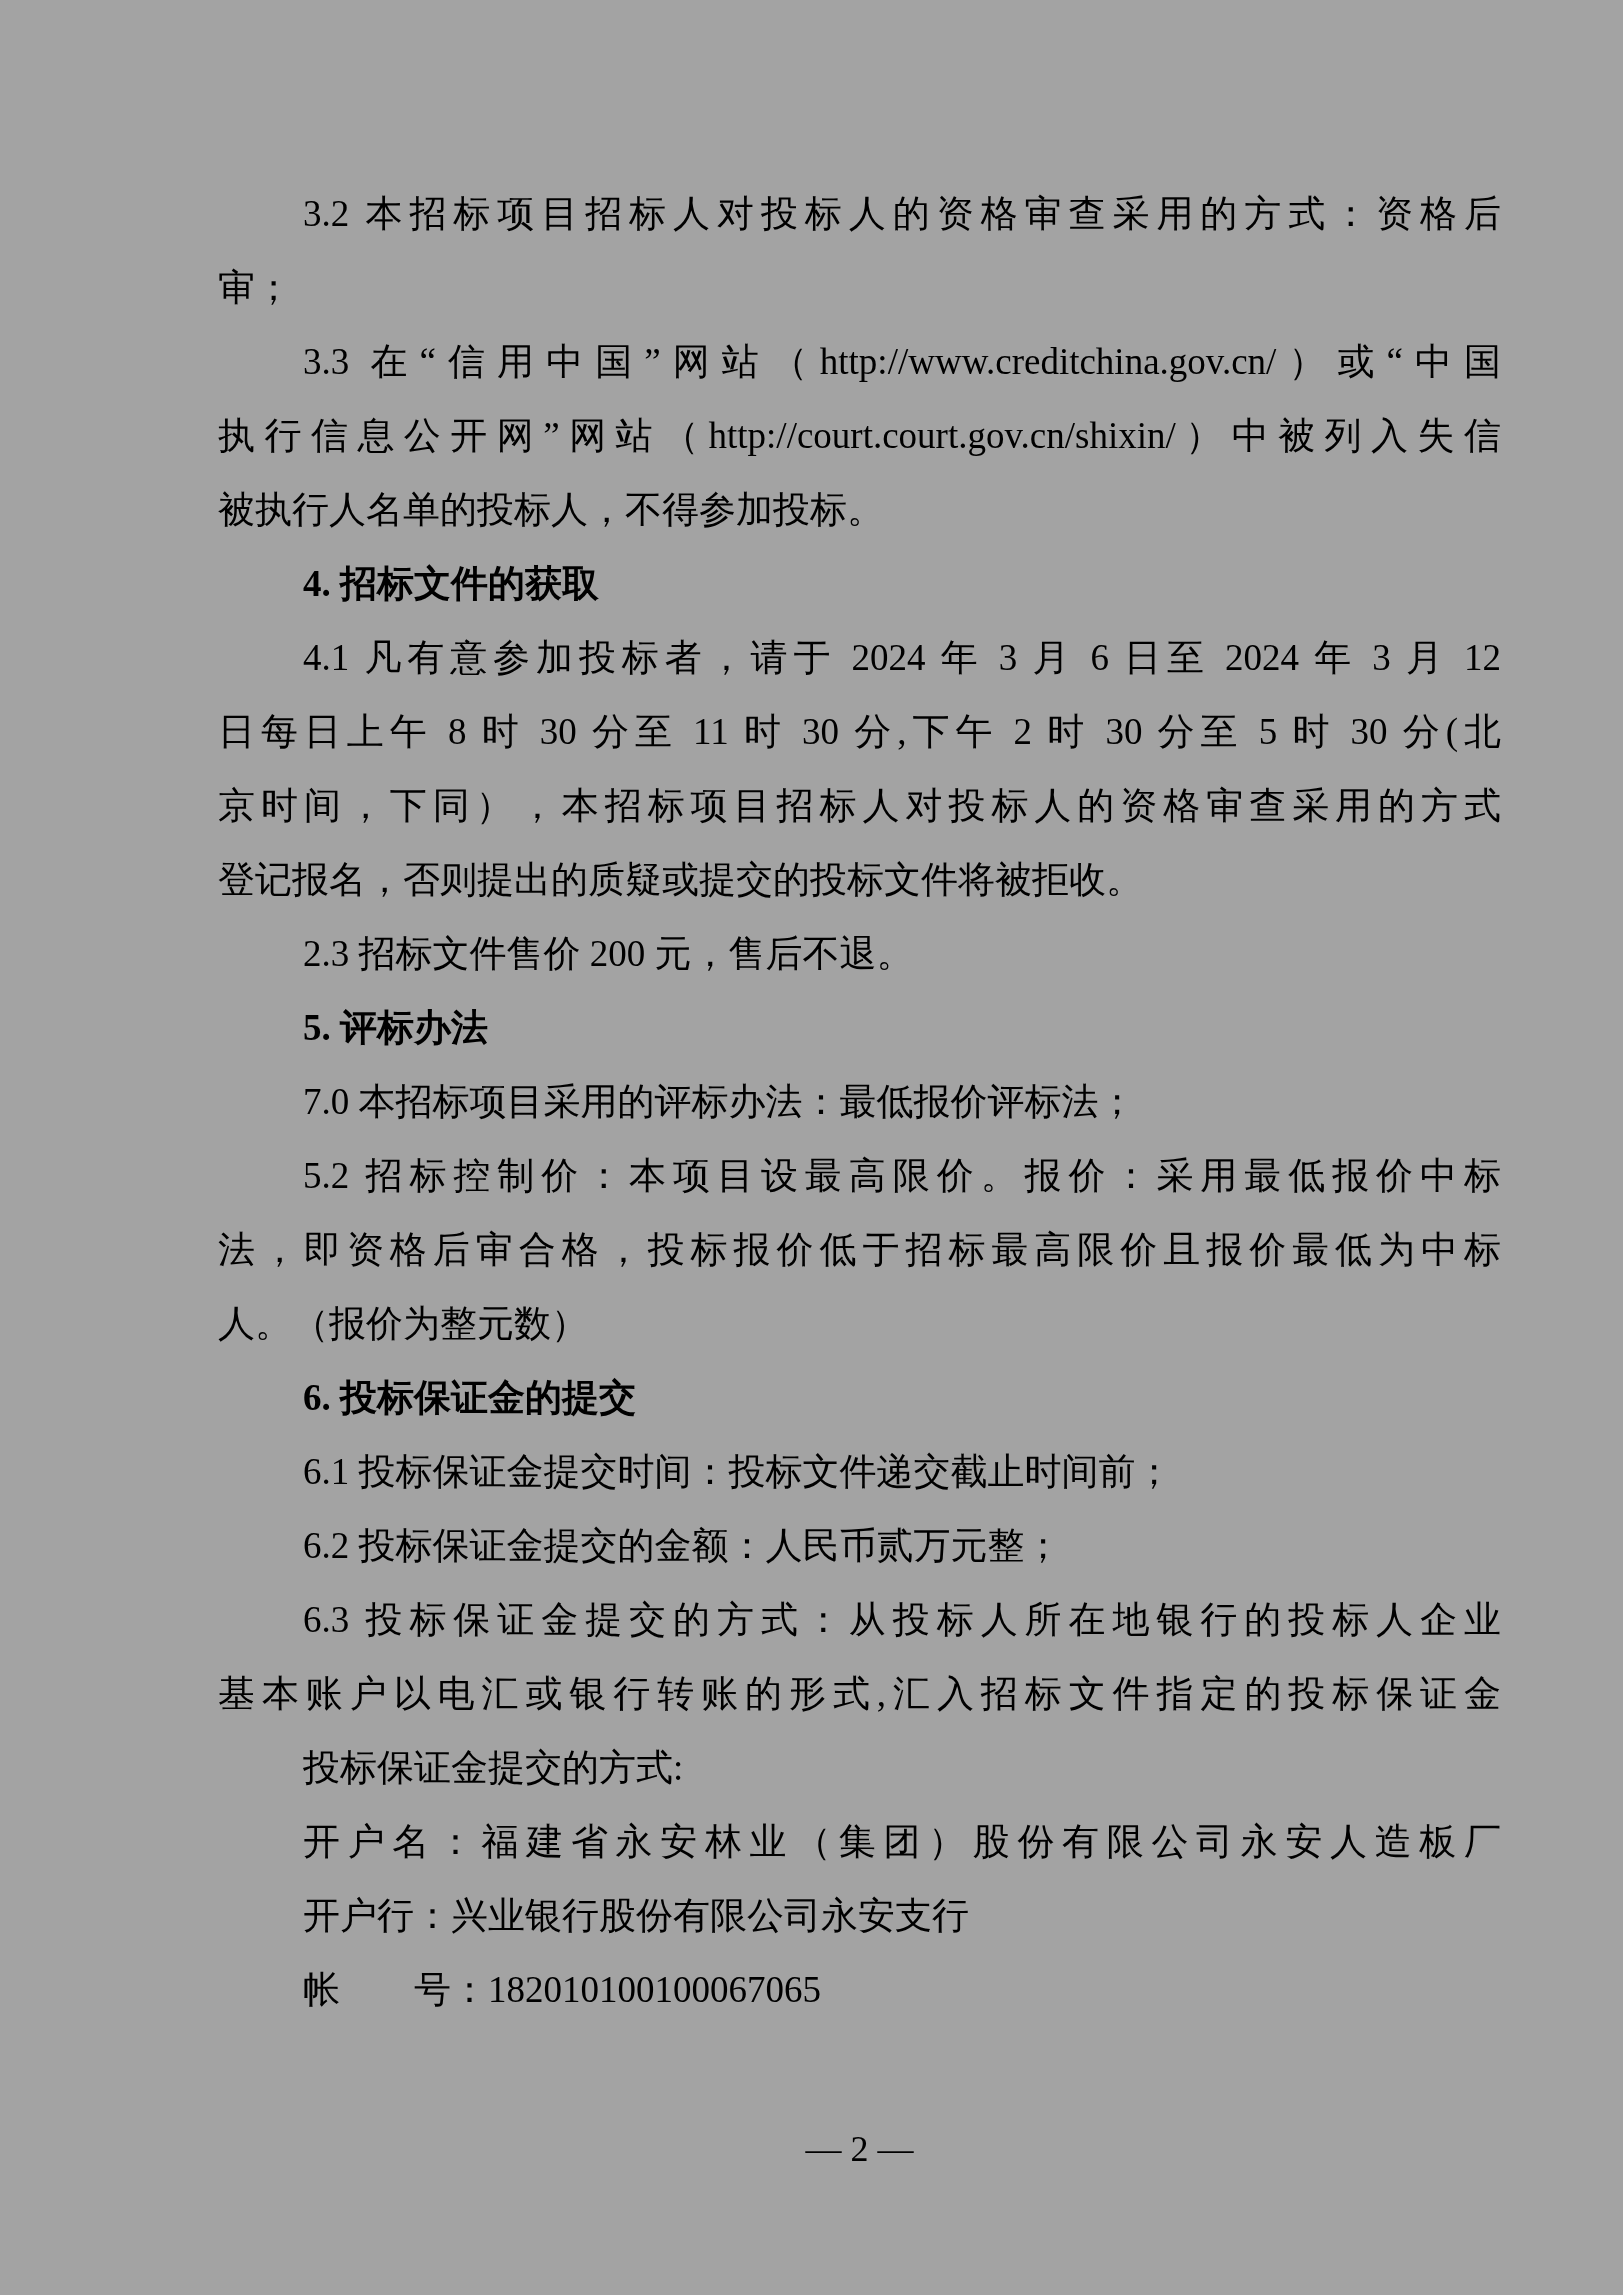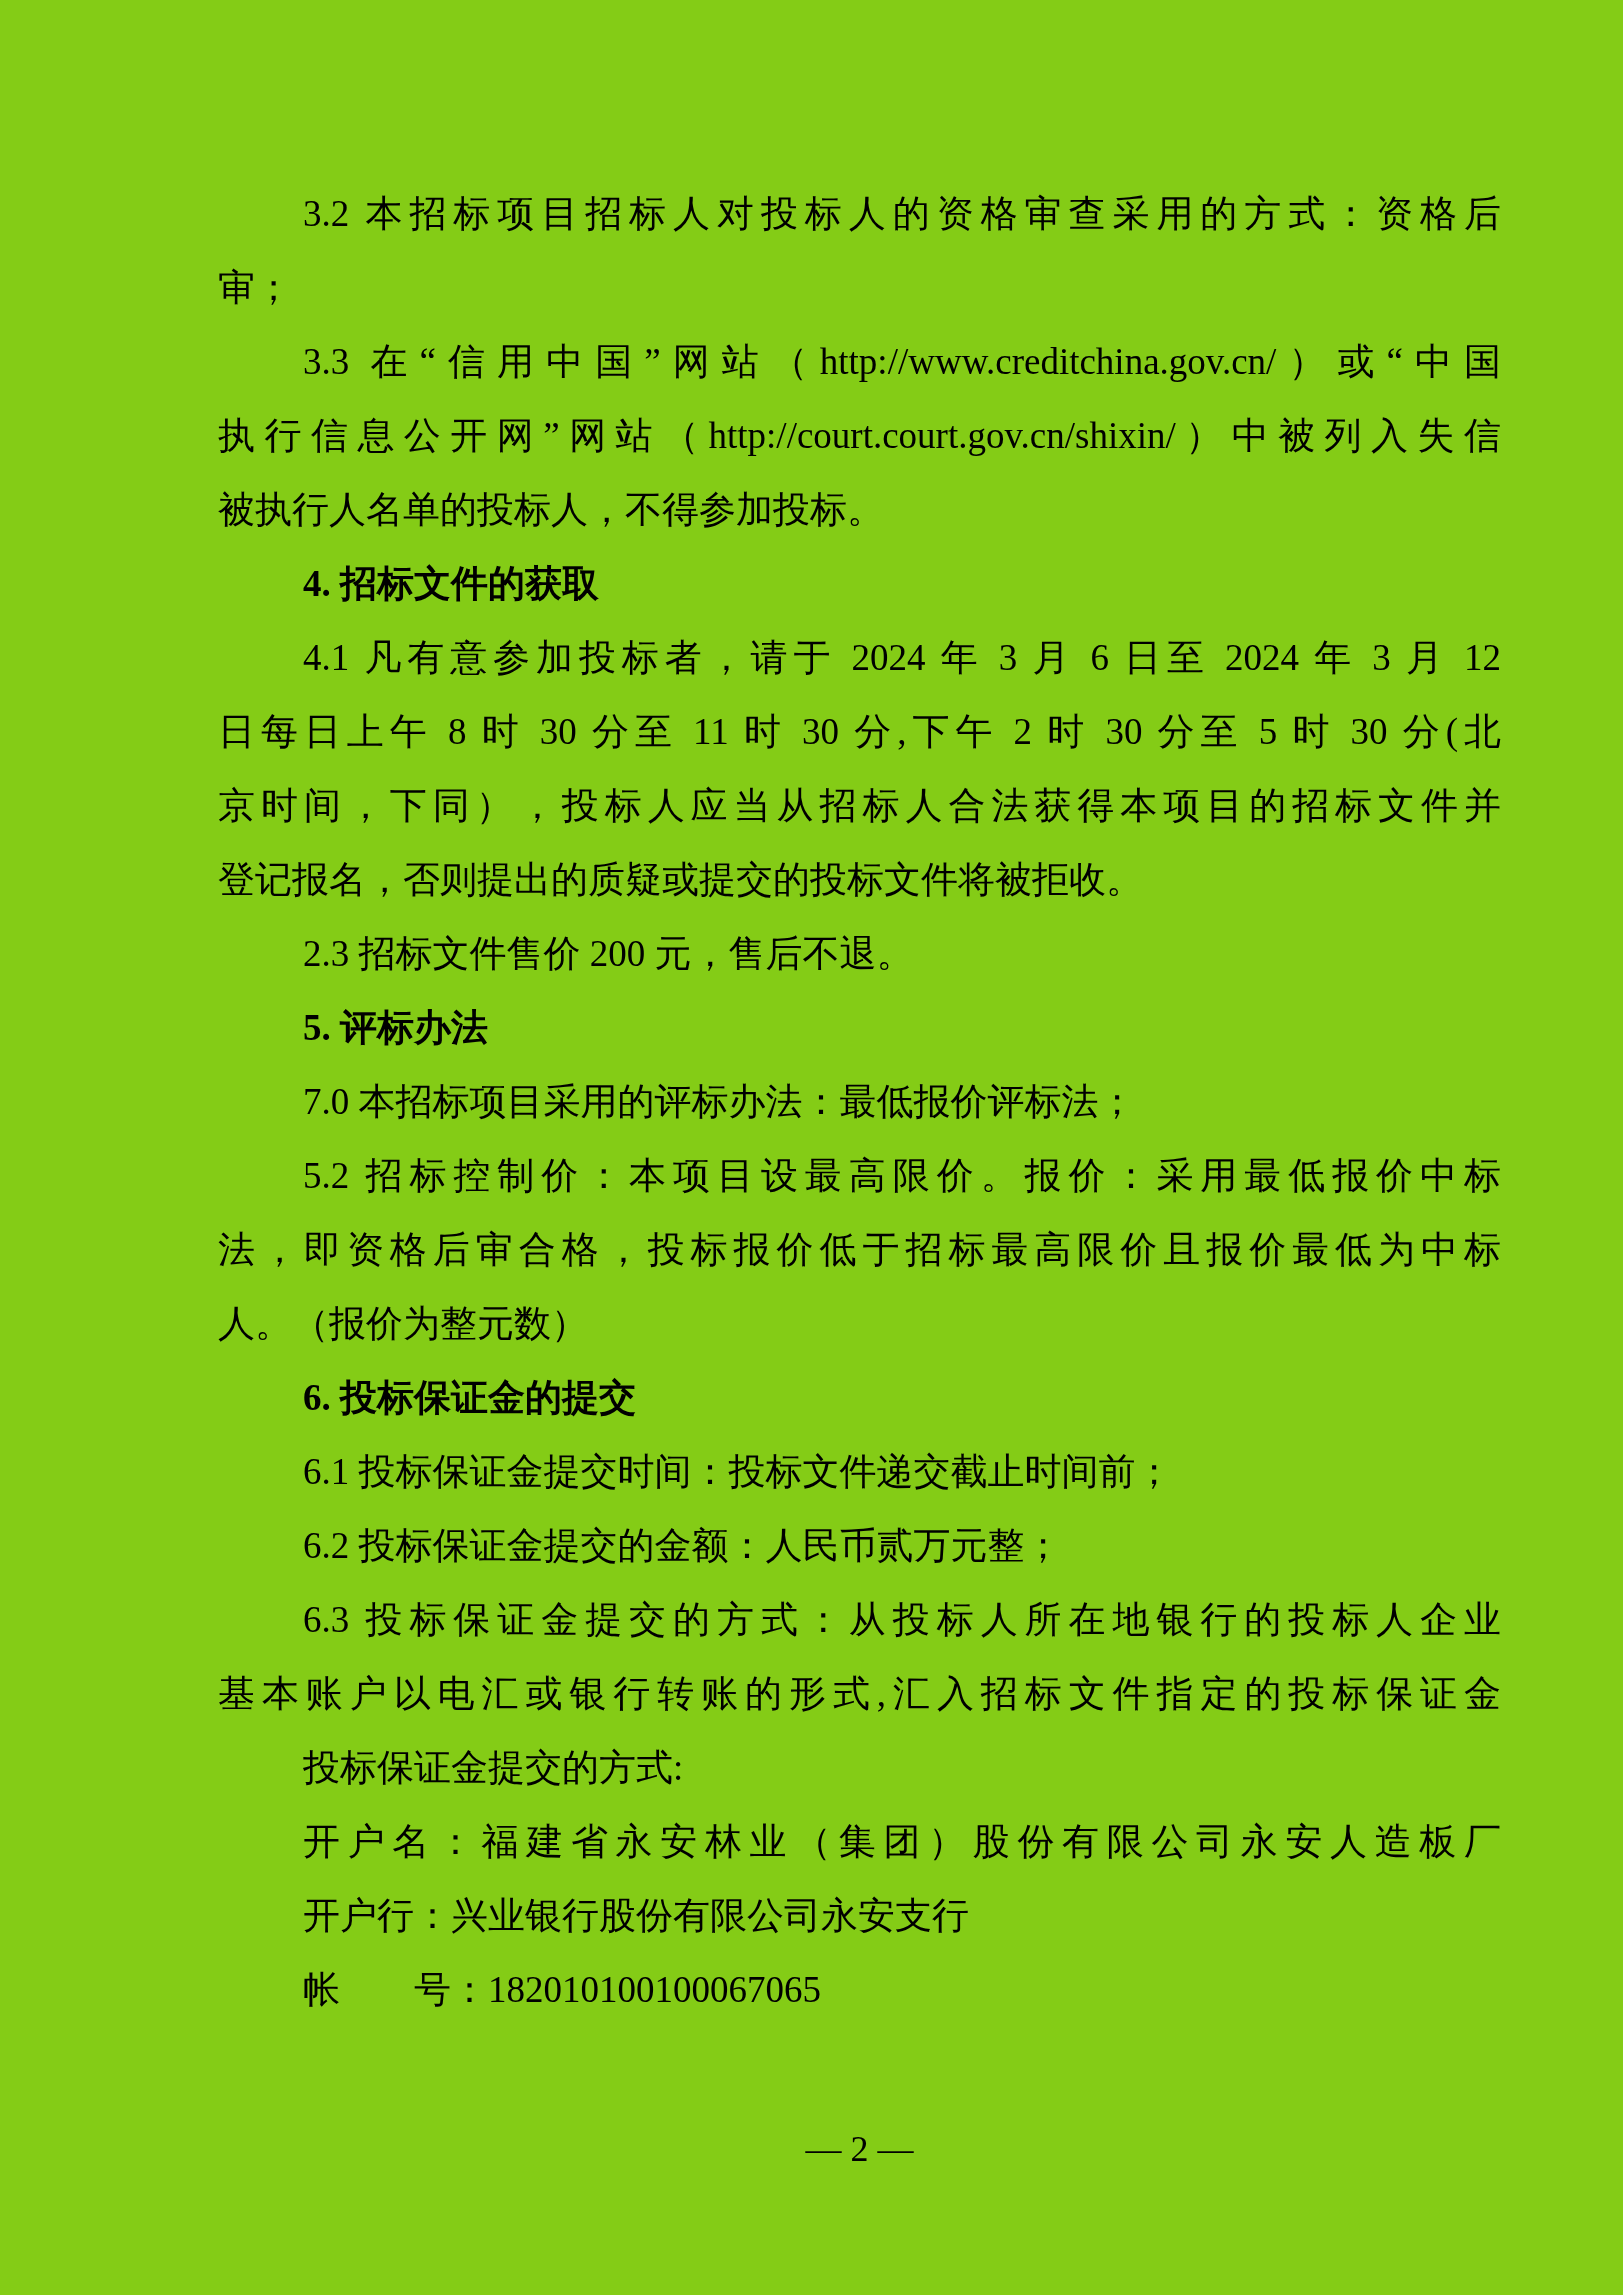--- a/index.html
+++ b/index.html
@@ -11,21 +11,21 @@
     width: 1623px;
     height: 2295px;
     position: relative;
     font-family: "Liberation Serif", "DejaVu Serif", serif;
     color: #000000;
     overflow: hidden;
   }
   .page {
     position: absolute;
     inset: 0;
-    background: #84cc16;
+    background: #a3a3a3;
   }
   .doc {
     position: absolute;
     left: 218px;
     top: 177px;
     width: 1283px;
   }
   .line {
     height: 74px;
     line-height: 74px;
@@ -60,21 +60,21 @@
 <div class="page">
   <div class="doc" id="doc">
       <div class="line indent justify">3.2 本招标项目招标人对投标人的资格审查采用的方式：资格后</div>
       <div class="line">审；</div>
       <div class="line indent justify">3.3 在“信用中国”网站（http://www.creditchina.gov.cn/）或“中国</div>
       <div class="line justify">执行信息公开网”网站（http://court.court.gov.cn/shixin/）中被列入失信</div>
       <div class="line">被执行人名单的投标人，不得参加投标。</div>
       <div class="line indent bold">4. 招标文件的获取</div>
       <div class="line indent justify">4.1 凡有意参加投标者，请于 2024 年 3 月 6 日至 2024 年 3 月 12</div>
       <div class="line justify">日每日上午 8 时 30 分至 11 时 30 分,下午 2 时 30 分至 5 时 30 分(北</div>
-      <div class="line justify">京时间，下同），投标人应当从招标人合法获得本项目的招标文件并</div>
+      <div class="line justify">京时间，下同），本招标项目招标人对投标人的资格审查采用的方式</div>
       <div class="line">登记报名，否则提出的质疑或提交的投标文件将被拒收。</div>
       <div class="line indent">2.3 招标文件售价 200 元，售后不退。</div>
       <div class="line indent bold">5. 评标办法</div>
       <div class="line indent">7.0 本招标项目采用的评标办法：最低报价评标法；</div>
       <div class="line indent justify">5.2 招标控制价：本项目设最高限价。报价：采用最低报价中标</div>
       <div class="line justify">法，即资格后审合格，投标报价低于招标最高限价且报价最低为中标</div>
       <div class="line">人。（报价为整元数）</div>
       <div class="line indent bold">6. 投标保证金的提交</div>
       <div class="line indent">6.1 投标保证金提交时间：投标文件递交截止时间前；</div>
       <div class="line indent">6.2 投标保证金提交的金额：人民币贰万元整；</div>

